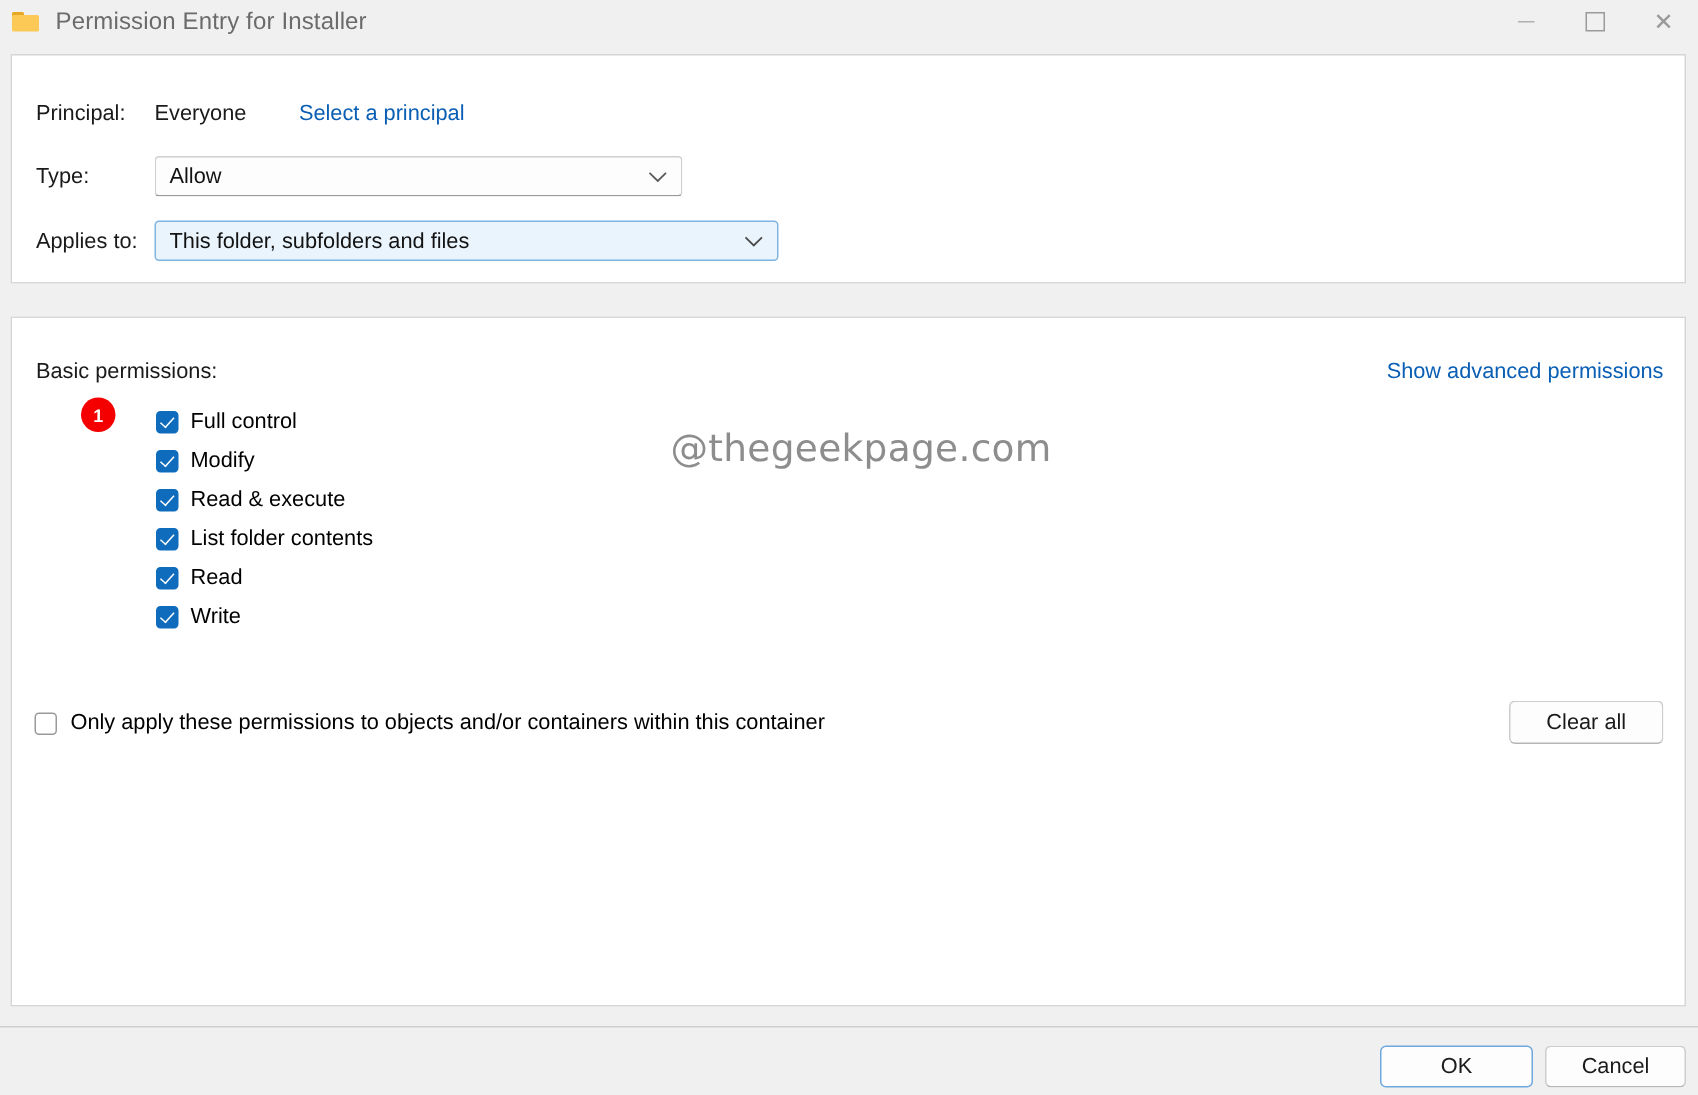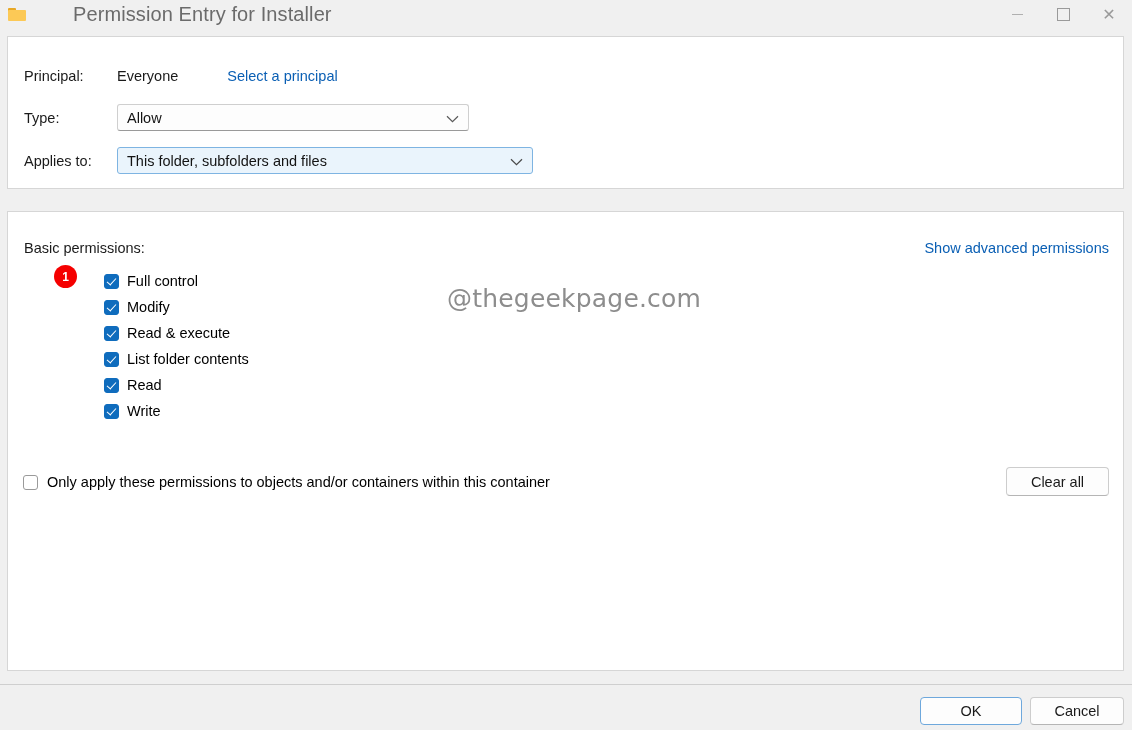--- a/index.html
+++ b/index.html
@@ -41,24 +41,23 @@
     border-radius: 1px 1px 0 0;
   }
   .folder-icon .body {
     position: absolute;
     left: 0; top: 3px;
     width: 18px; height: 11px;
     background: #fcc956;
     border-radius: 1px;
   }
   .title-text {
-    font-size: 20px;
+    font-size: 16px;
     color: #6b6b6b;
     letter-spacing: 0.1px;
-    margin-left: 36px;
   }
   .wincontrols {
     position: absolute;
     right: 0; top: 0;
     height: 29px;
     display: flex;
   }
   .wc {
     width: 46px;
     height: 29px;
@@ -102,21 +101,20 @@
     width: 1117px;
     height: 460px;
     box-sizing: border-box;
   }
 
   
   .row {
     position: absolute;
     display: flex;
     align-items: center;
-    gap: 14px;
   }
   .row-label {
     color: #1a1a1a;
     font-size: 14.5px;
   }
   #row-principal { left: 16px; top: 31px; }
   #row-principal .principal-label { width: 79px; }
   #row-principal .principal-value { margin-right: 35px; }
   .link {
     color: #0a5fb4;

